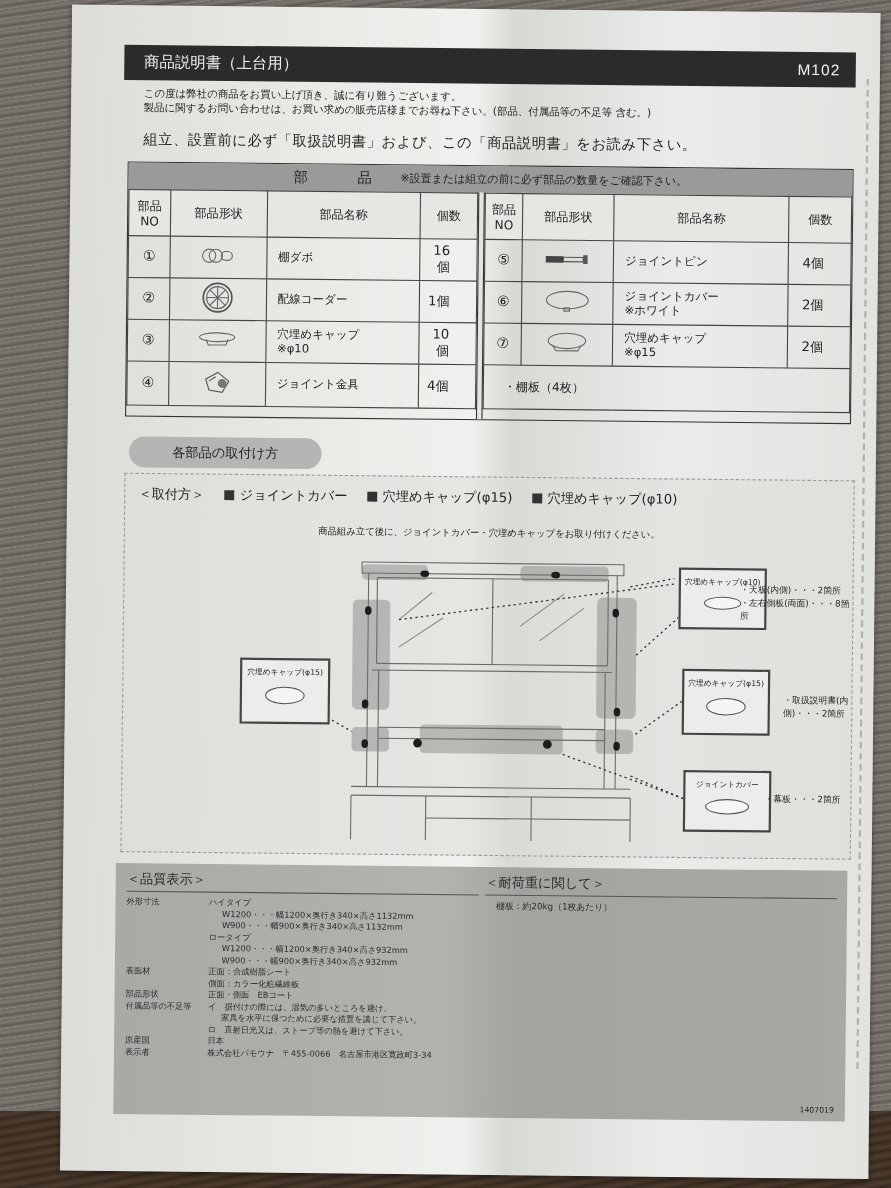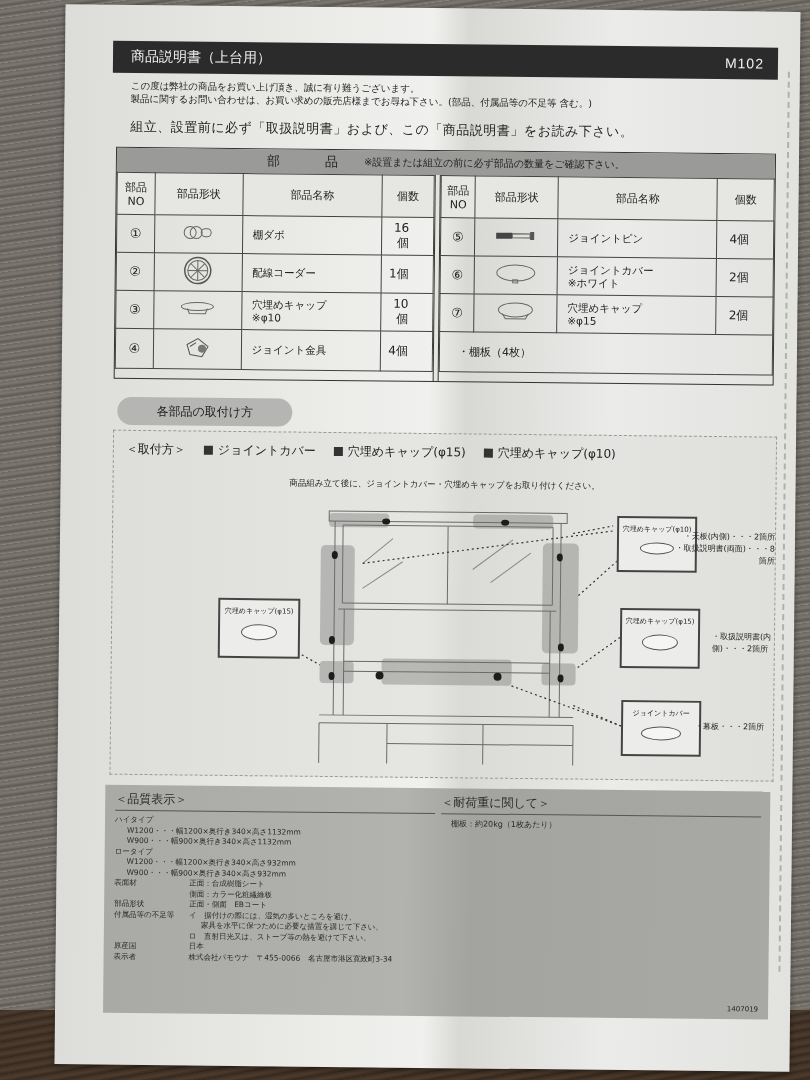--- a/index.html
+++ b/index.html
@@ -294,23 +294,23 @@
         <line x1="466" y1="232" x2="510" y2="200"></line>
         <line x1="400" y1="251" x2="510" y2="290"></line>
         <line x1="462" y1="270" x2="510" y2="290"></line>
       </g>
     </svg>
 
     <div class="callout" style="left:504px;top:80px;width:80px;height:56px;">
       <div>穴埋めキャップ(φ10)</div>
       <div class="cap" style="width:34px;height:12px"></div>
     </div>
-    <div class="callout-note" style="left:560px;top:94px;text-align:right;">
+    <div class="callout-note" style="left:560px;top:94px;">
       <div>・天板(内側)・・・2箇所</div>
-      <div>・取扱説明書(両面)・・・8箇所</div>
+      <div>・左右側板(両面)・・・8箇所</div>
     </div>
 
     <div class="callout" style="left:508px;top:172px;width:80px;height:60px;">
       <div>穴埋めキャップ(φ15)</div>
       <div class="cap" style="width:36px;height:16px"></div>
     </div>
     <div class="callout-note" style="left:600px;top:194px;">
       <div>・取扱説明書(内側)・・・2箇所</div>
     </div>
 
@@ -325,20 +325,21 @@
     <div class="callout" style="left:106px;top:166px;width:82px;height:60px;">
       <div>穴埋めキャップ(φ15)</div>
       <div class="cap" style="width:36px;height:16px"></div>
     </div>
   </div>
 
   <div class="spec">
     <div class="col-left">
       <h4>＜品質表示＞</h4>
       <div class="spec-row">
+        <div class="k">外形寸法</div>
         <div class="v">
           <div>ハイタイプ</div>
           <div class="ind">W1200・・・幅1200×奥行き340×高さ1132mm</div>
           <div class="ind">W900・・・幅900×奥行き340×高さ1132mm</div>
           <div>ロータイプ</div>
           <div class="ind">W1200・・・幅1200×奥行き340×高さ932mm</div>
           <div class="ind">W900・・・幅900×奥行き340×高さ932mm</div>
         </div>
       </div>
       <div class="spec-row">

